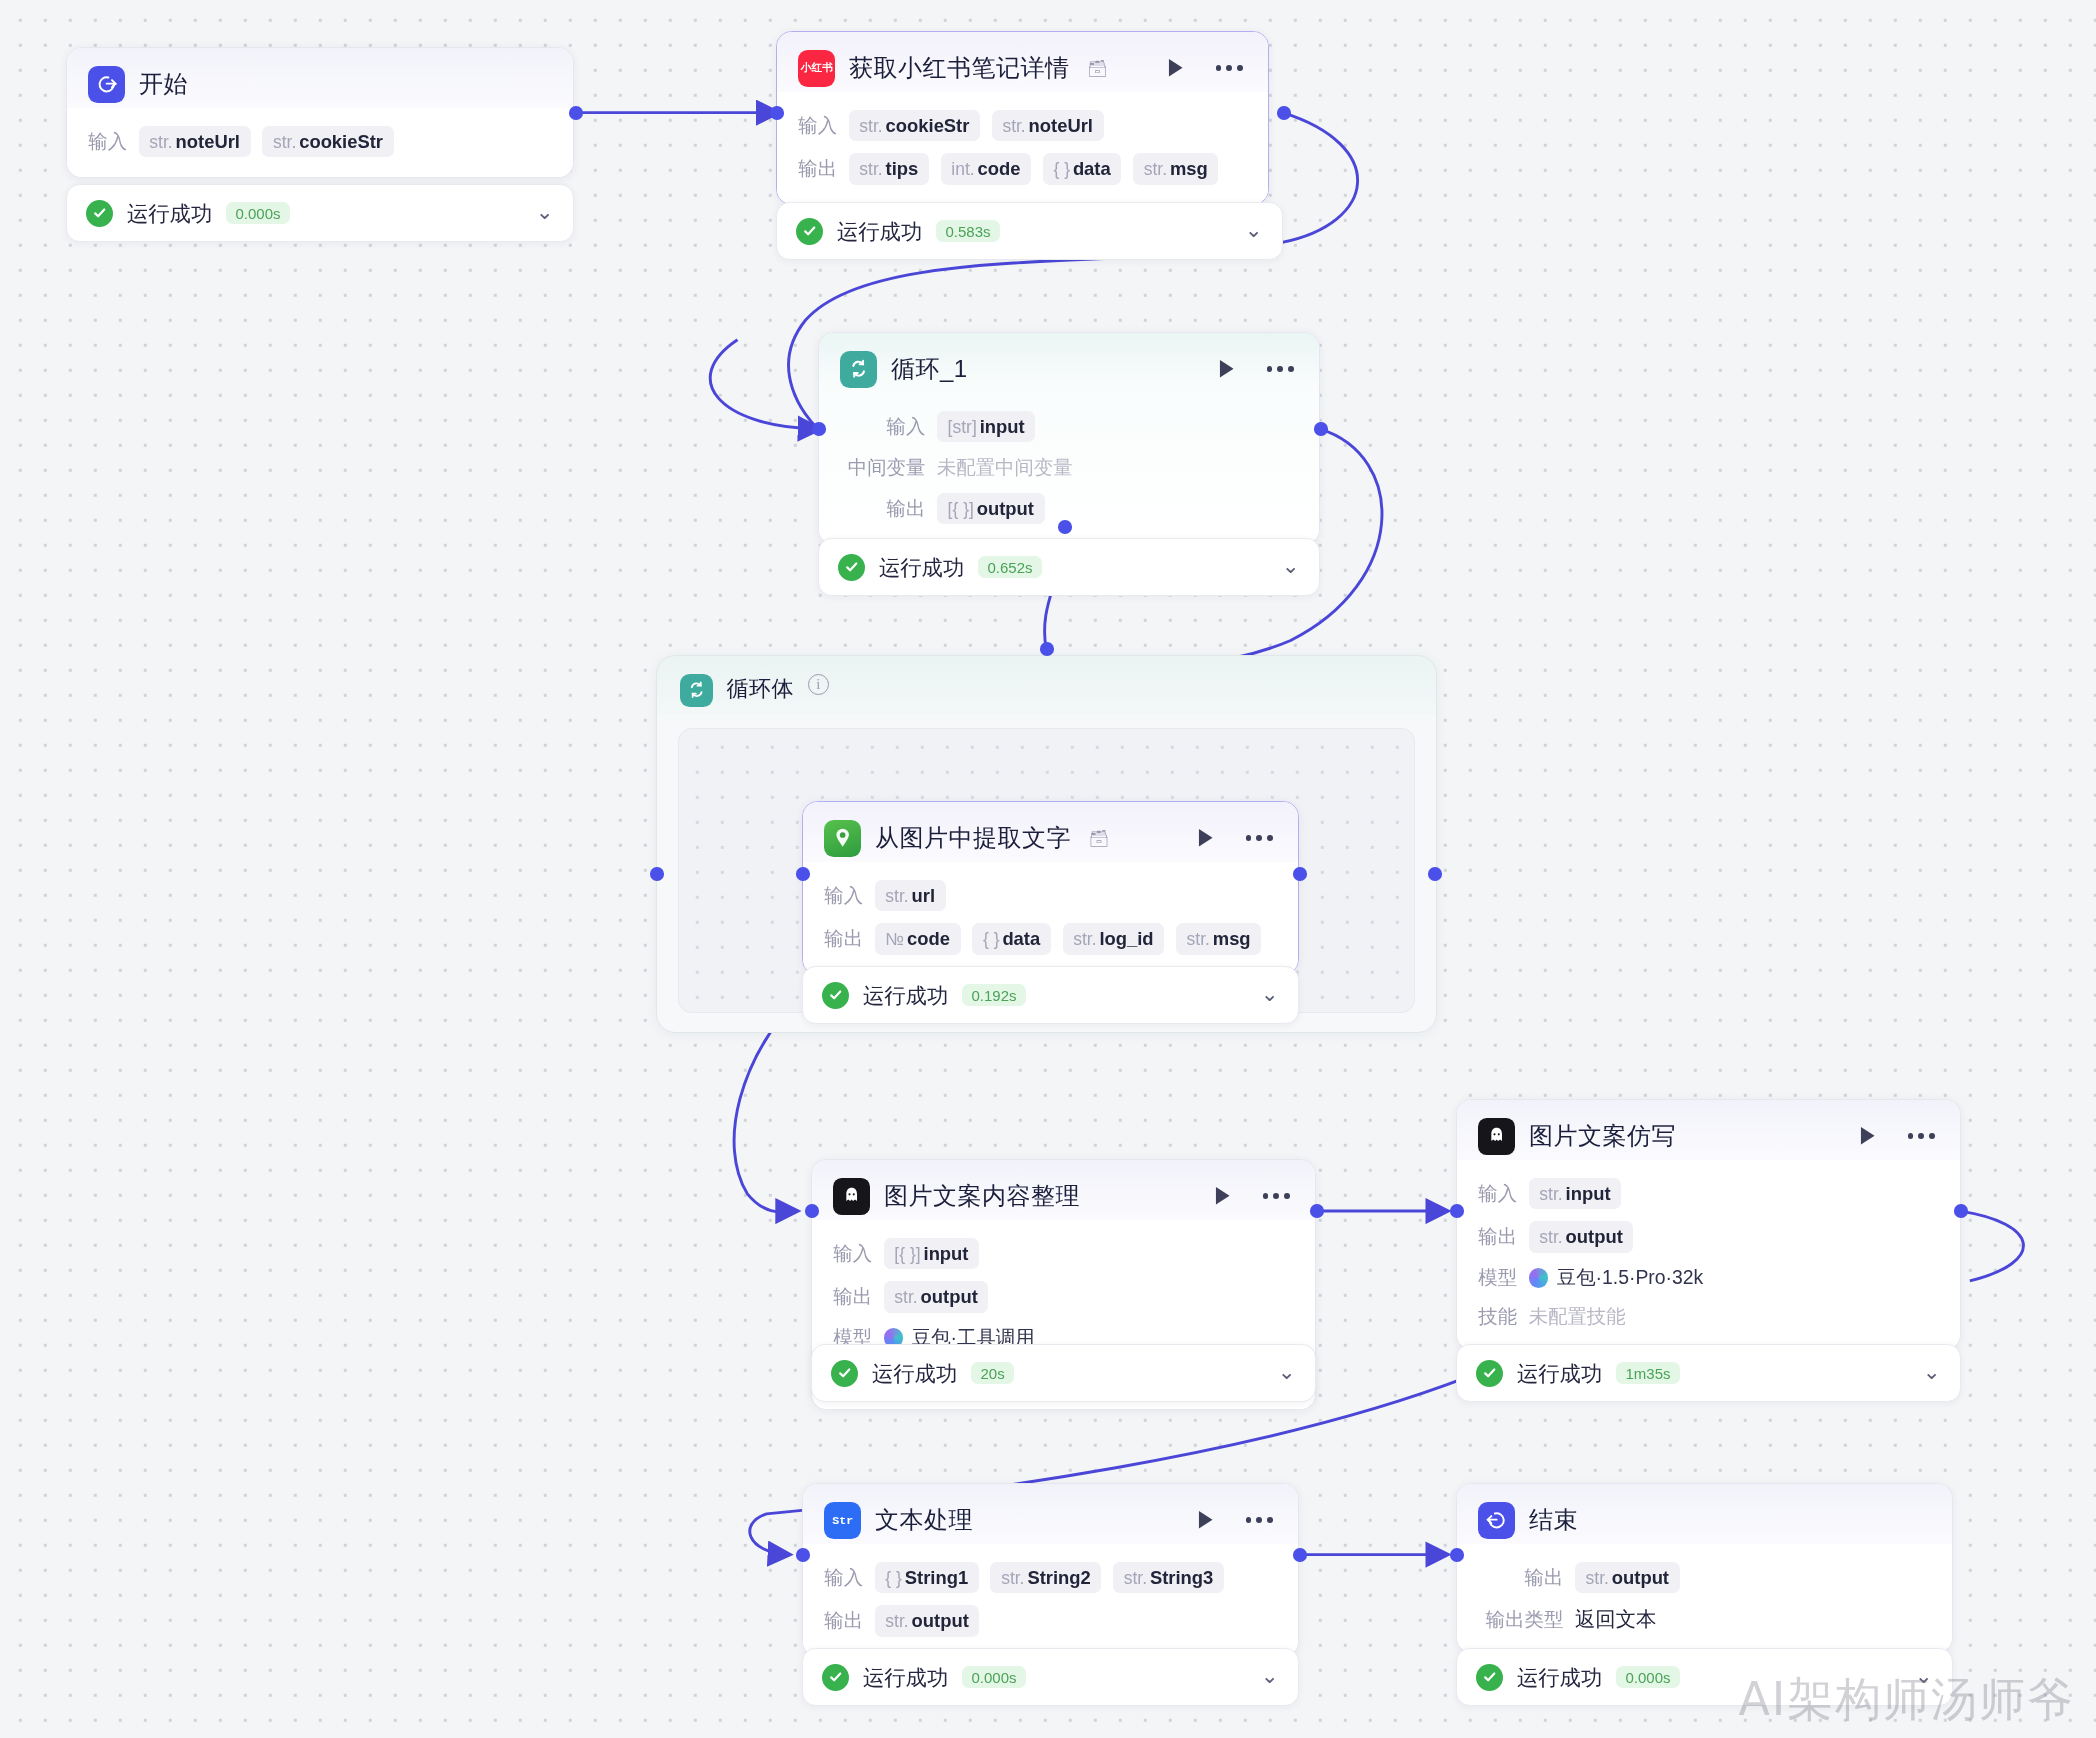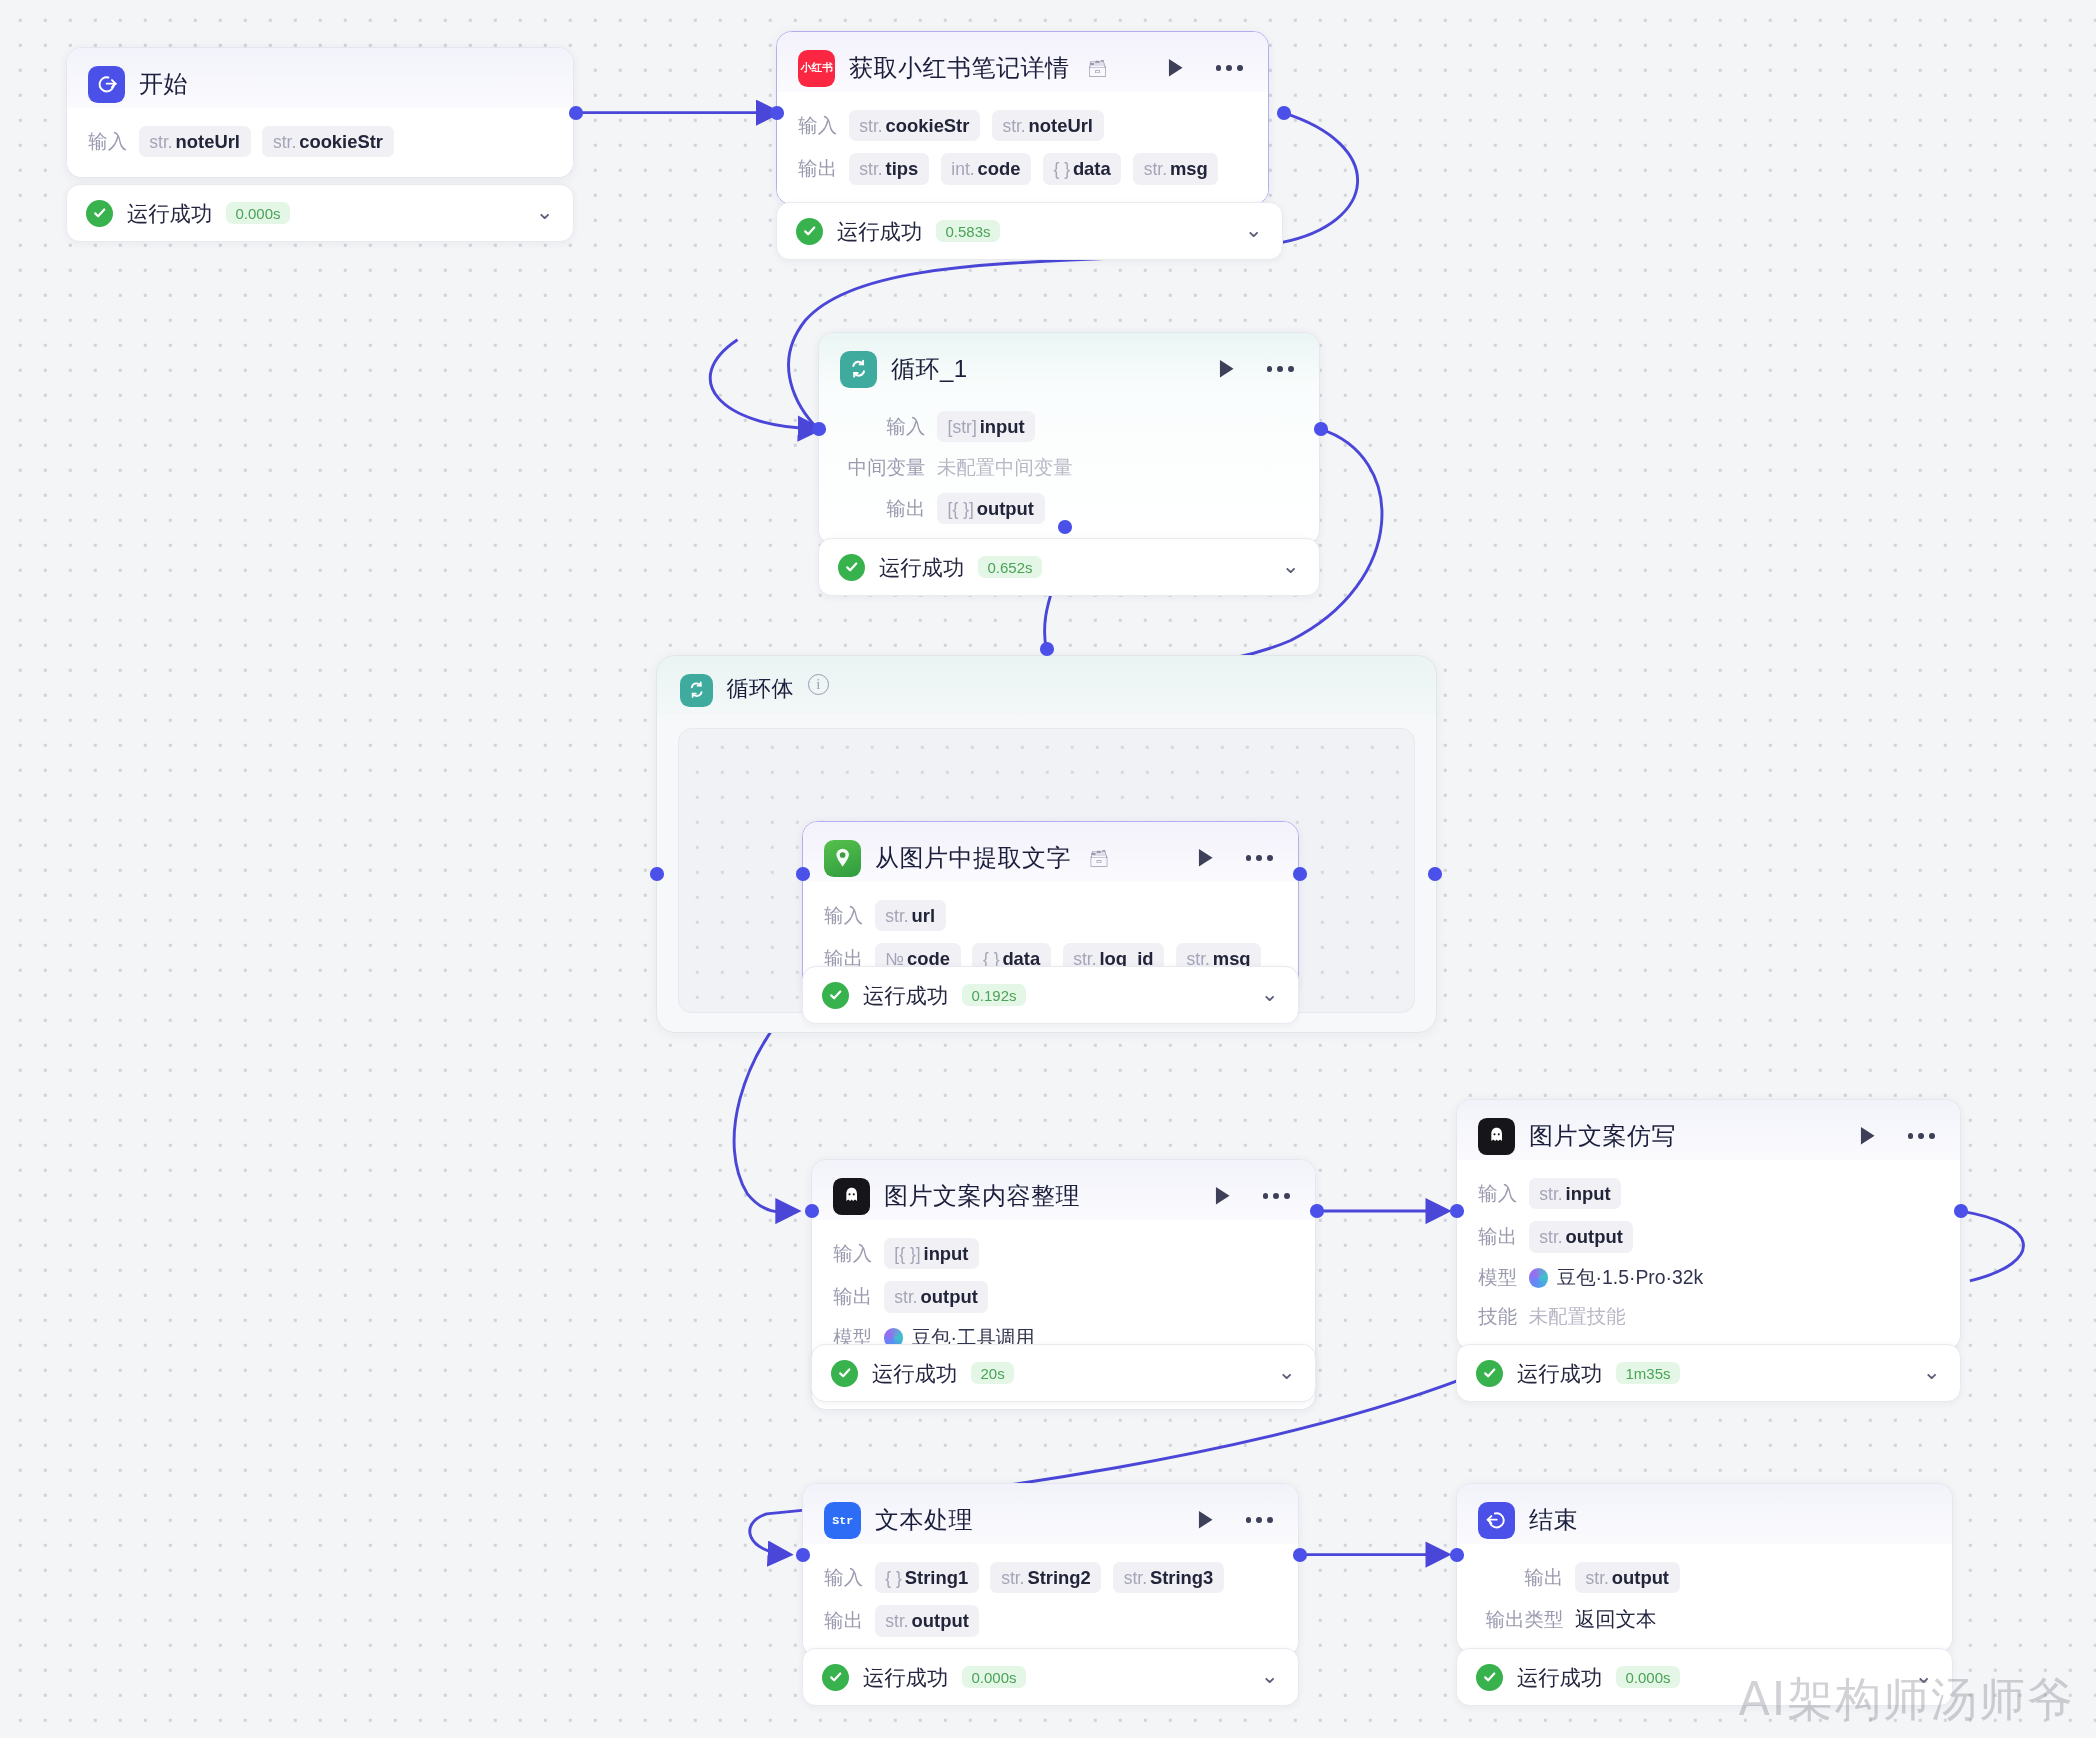--- a/index.html
+++ b/index.html
@@ -291,21 +291,21 @@
             <path d="M17 3 v4 h-4"></path>
             <path d="M7 21 v-4 h4"></path>
         </svg>
       </div>
       <div class="ntitle" style="font-size:22px;">循环体</div>
       <span class="info-i">i</span>
     </div>
     <div class="inner"></div>
   </div>
 
-  <div class="node violet-border" style="left:802px;top:801px;width:497px;margin-top:20px;">
+  <div class="node violet-border" style="left:802px;top:801px;width:497px;">
     <div class="head">
       <div class="nicon ic-ocr">
         <svg width="21.3" height="21.3" viewBox="0 0 24 24" fill="#fff">
           <path d="M12 2 a7 7 0 0 0-7 7 c0 4 7 13 7 13 s7-9 7-13 a7 7 0 0 0-7-7z" opacity=".95"></path>
           <circle cx="12" cy="9" r="3.2" fill="#3a9e3f"></circle>
         </svg>
       </div>
       <div class="ntitle">从图片中提取文字</div>
       <span class="badge-mini">🗃</span>
       <span class="head-spacer"></span>

